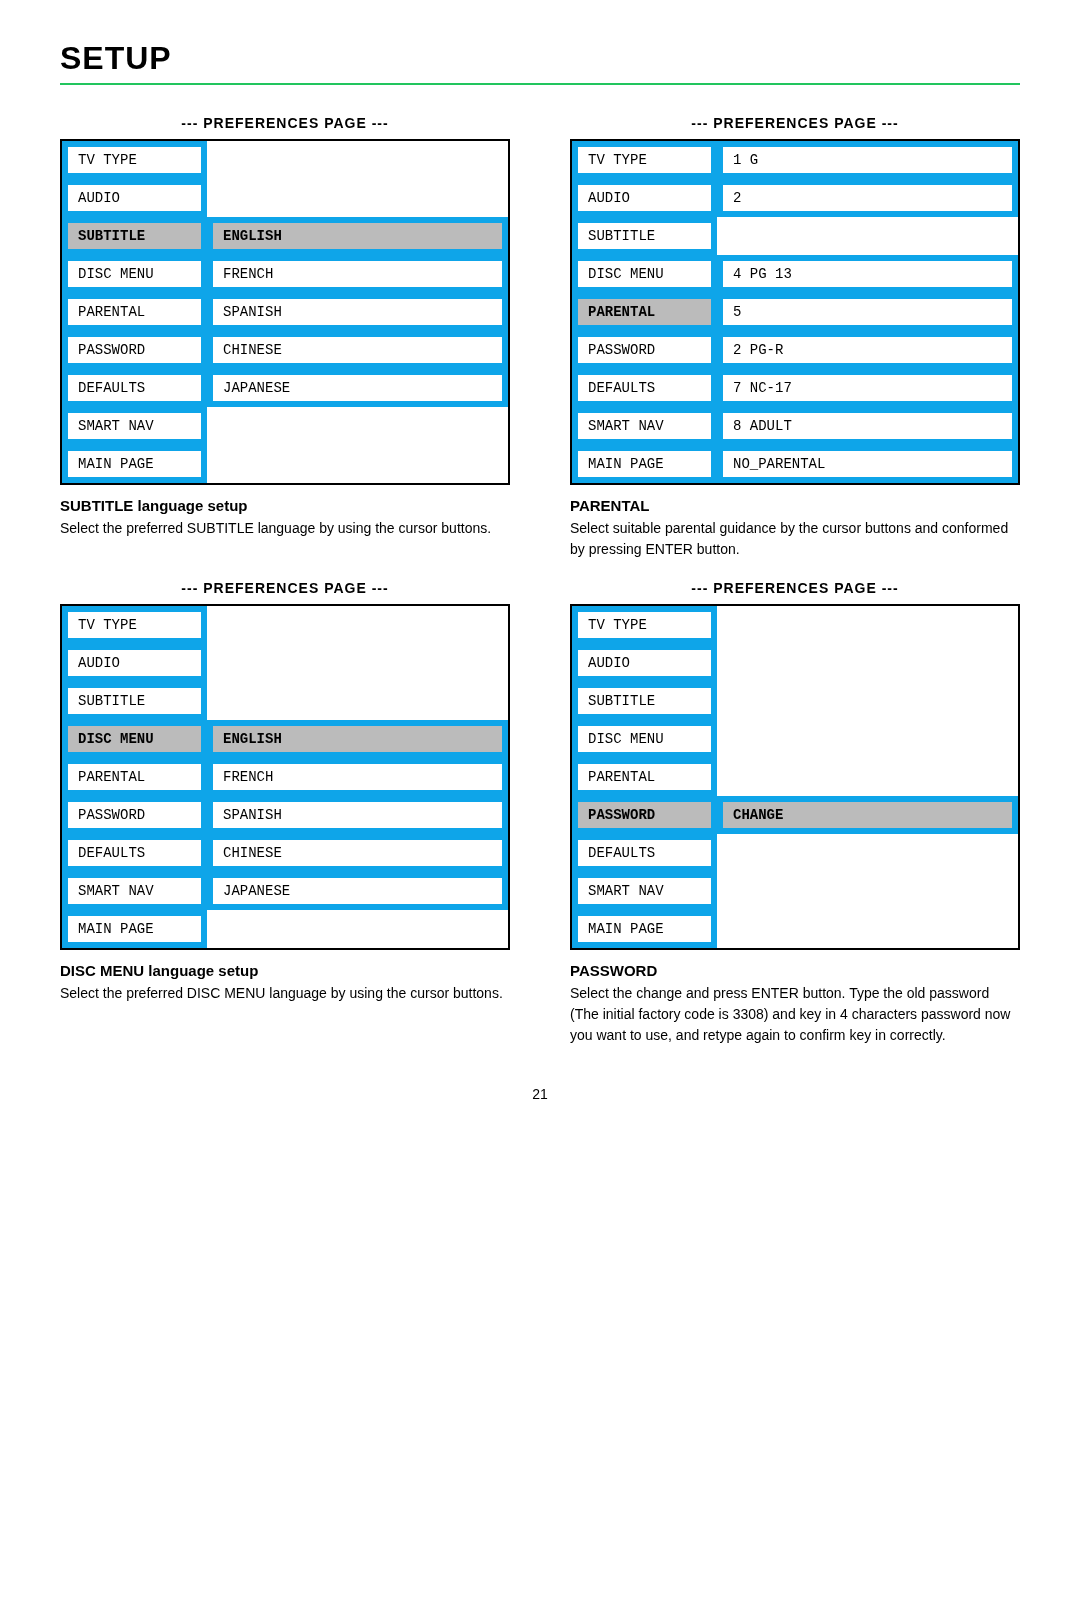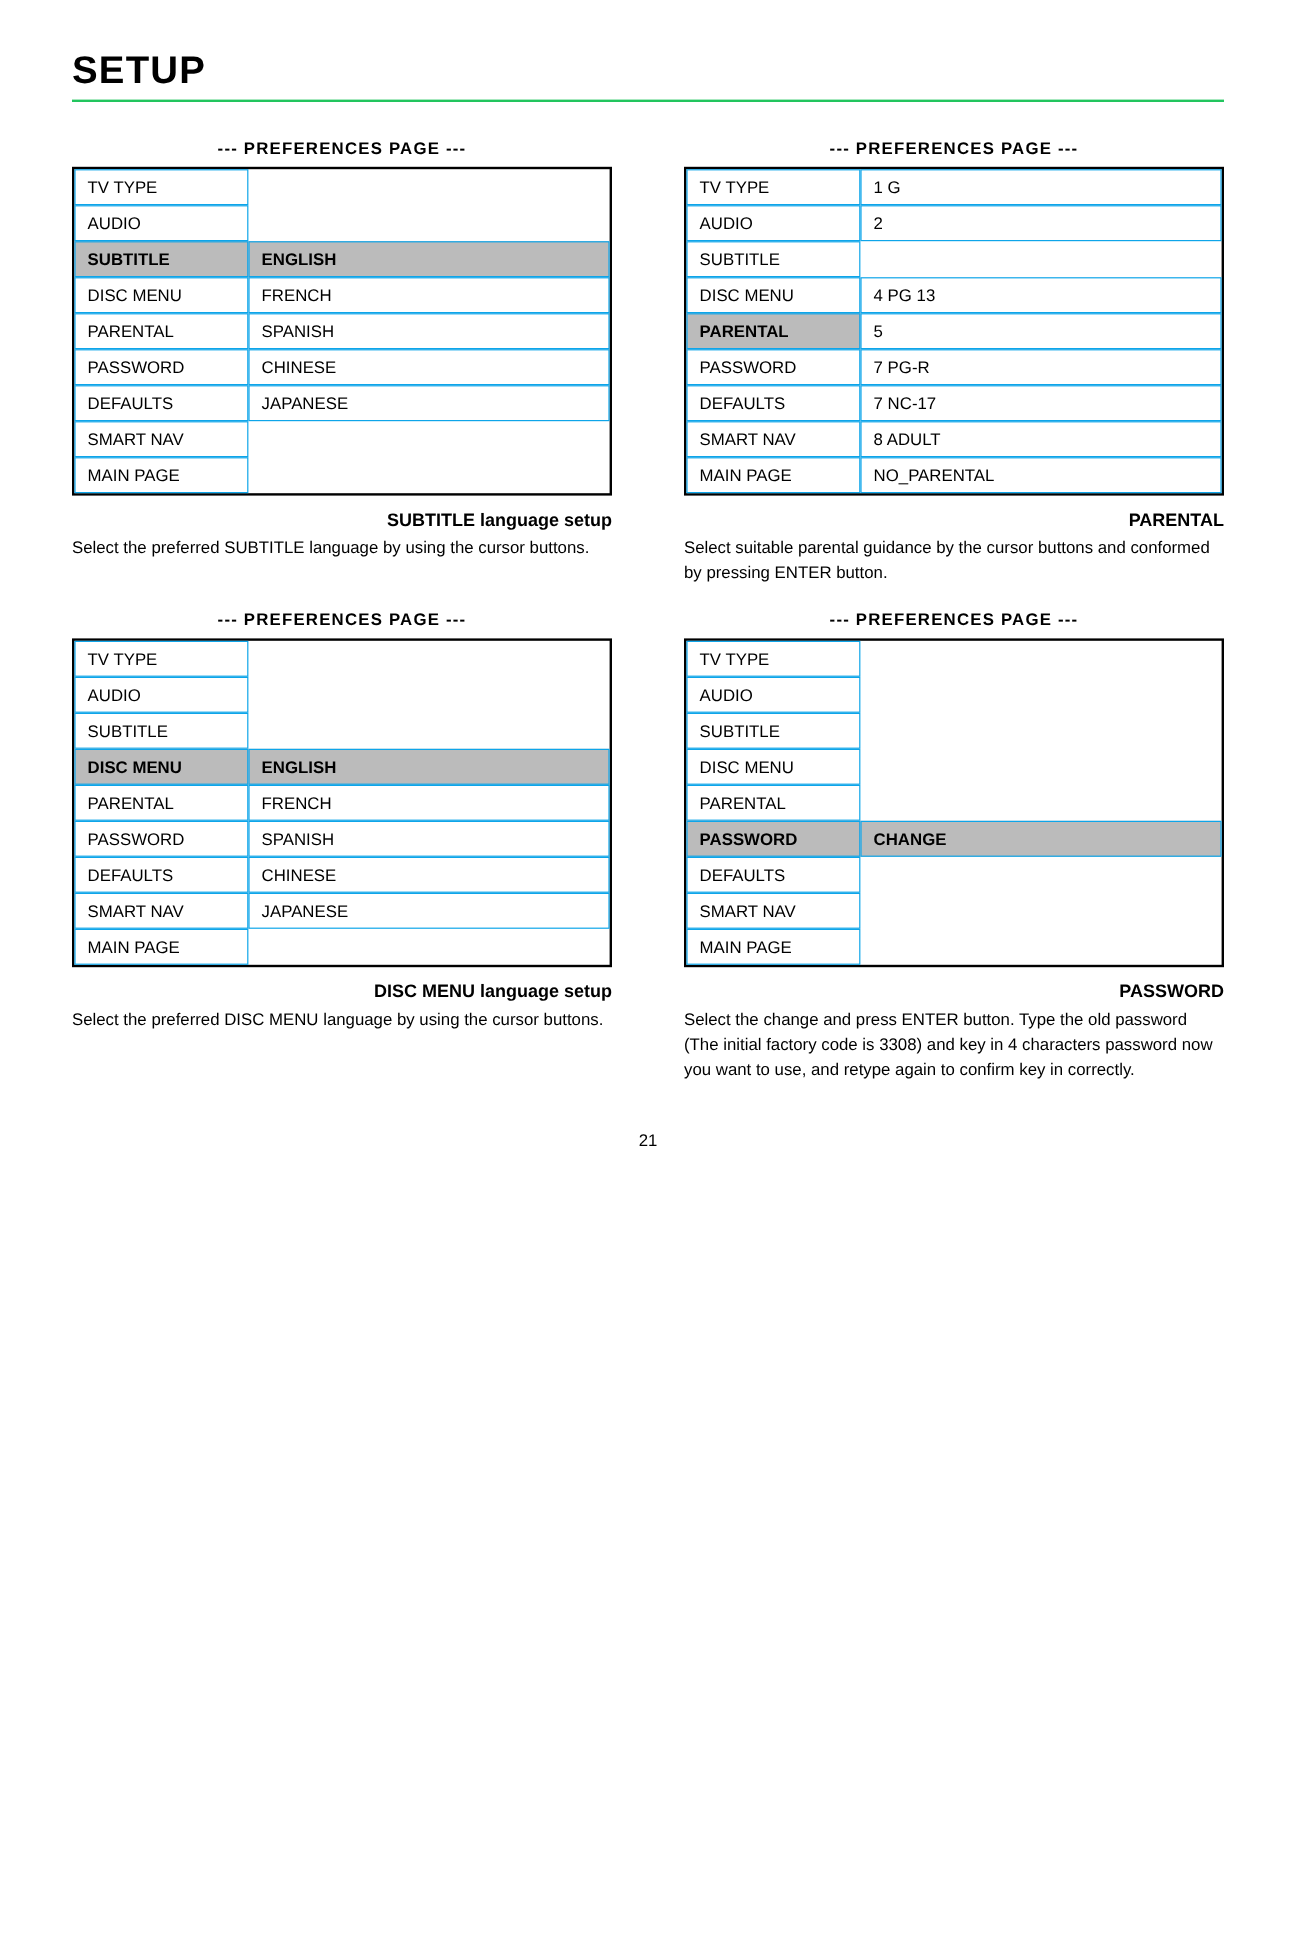--- a/index.html
+++ b/index.html
@@ -36,45 +36,45 @@
       margin-bottom: 8px;
     }
     .pref-box {
       border: 2px solid #000;
       padding: 0;
     }
     .row {
       display: flex;
     }
     .cell {
-      border: 1px solid #0ea5e9;
+      border: 6px solid #0ea5e9;
       padding: 5px 10px;
       font-size: 14px;
       font-weight: 500;
       min-height: 30px;
       display: flex;
       align-items: center;
+      font-family: Liberation Mono, monospace;
     }
     .cell-left {
       width: 145px;
       flex-shrink: 0;
     }
     .cell-right {
       flex: 1;
       min-width: 90px;
     }
     .cell.highlighted {
       background: #bbb;
       font-weight: 700;
     }
     .desc-title {
       font-weight: 900;
       font-size: 15px;
       margin-bottom: 4px;
-      text-align: right;
     }
     .desc-body {
       font-size: 14px;
       line-height: 1.5;
     }
     .desc-body b {
       font-weight: 400;
     }
     .desc-columns {
       display: flex;
@@ -153,21 +153,21 @@
         <div class="row">
           <div class="cell cell-left">DISC MENU</div>
           <div class="cell cell-right">4 PG 13</div>
         </div>
         <div class="row">
           <div class="cell cell-left highlighted">PARENTAL</div>
           <div class="cell cell-right">5</div>
         </div>
         <div class="row">
           <div class="cell cell-left">PASSWORD</div>
-          <div class="cell cell-right">7 PG-R</div>
+          <div class="cell cell-right">2 PG-R</div>
         </div>
         <div class="row">
           <div class="cell cell-left">DEFAULTS</div>
           <div class="cell cell-right">7 NC-17</div>
         </div>
         <div class="row">
           <div class="cell cell-left">SMART NAV</div>
           <div class="cell cell-right">8 ADULT</div>
         </div>
         <div class="row">

